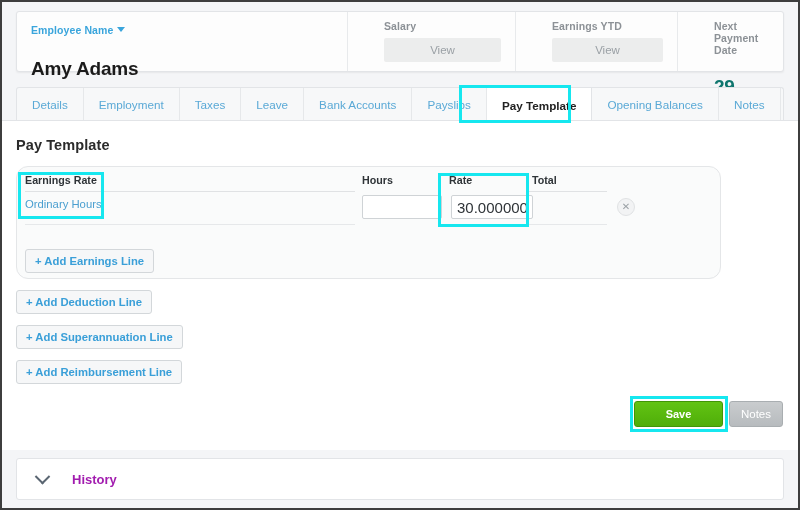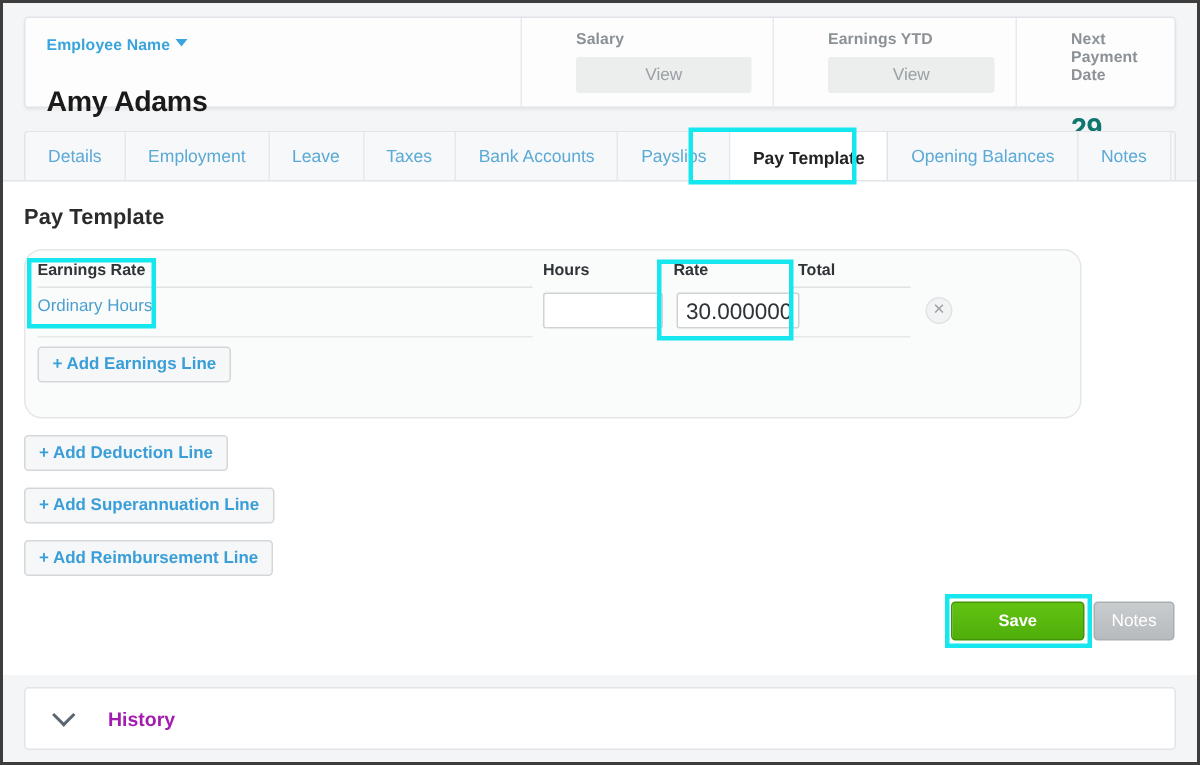--- a/index.html
+++ b/index.html
@@ -254,21 +254,21 @@
     font-weight: bold;
     padding: 5px 9px;
     cursor: pointer;
     font-family: "Liberation Sans", sans-serif;
     white-space: nowrap;
   }
 
   .btn-add-earn {
     position: absolute;
     left: 8px;
-    top: 64px;
+    top: 82px;
   }
 
   .btn-deduct  { position: absolute; left: 14px; top: 169px; }
   .btn-super   { position: absolute; left: 14px; top: 204px; }
   .btn-reimb   { position: absolute; left: 14px; top: 239px; }
 
   .btn-save {
     position: absolute;
     left: 632px;
     top: 280px;
@@ -364,22 +364,22 @@
     <div class="hc-cell hc-next">
       <div class="small-label">Next Payment Date</div>
       <div class="next-date">29 May</div>
     </div>
 
   </div>
 
   <div class="tabs-wrap">
     <div class="tab">Details</div>
     <div class="tab">Employment</div>
+    <div class="tab">Taxes</div>
     <div class="tab">Leave</div>
-    <div class="tab">Taxes</div>
     <div class="tab">Bank Accounts</div>
     <div class="tab">Payslips</div>
     <div class="tab active">Pay Template</div>
     <div class="tab">Opening Balances</div>
     <div class="tab">Notes</div>
     <div class="tab tab-filler"></div>
   </div>
 
   <div class="main-panel">
 

